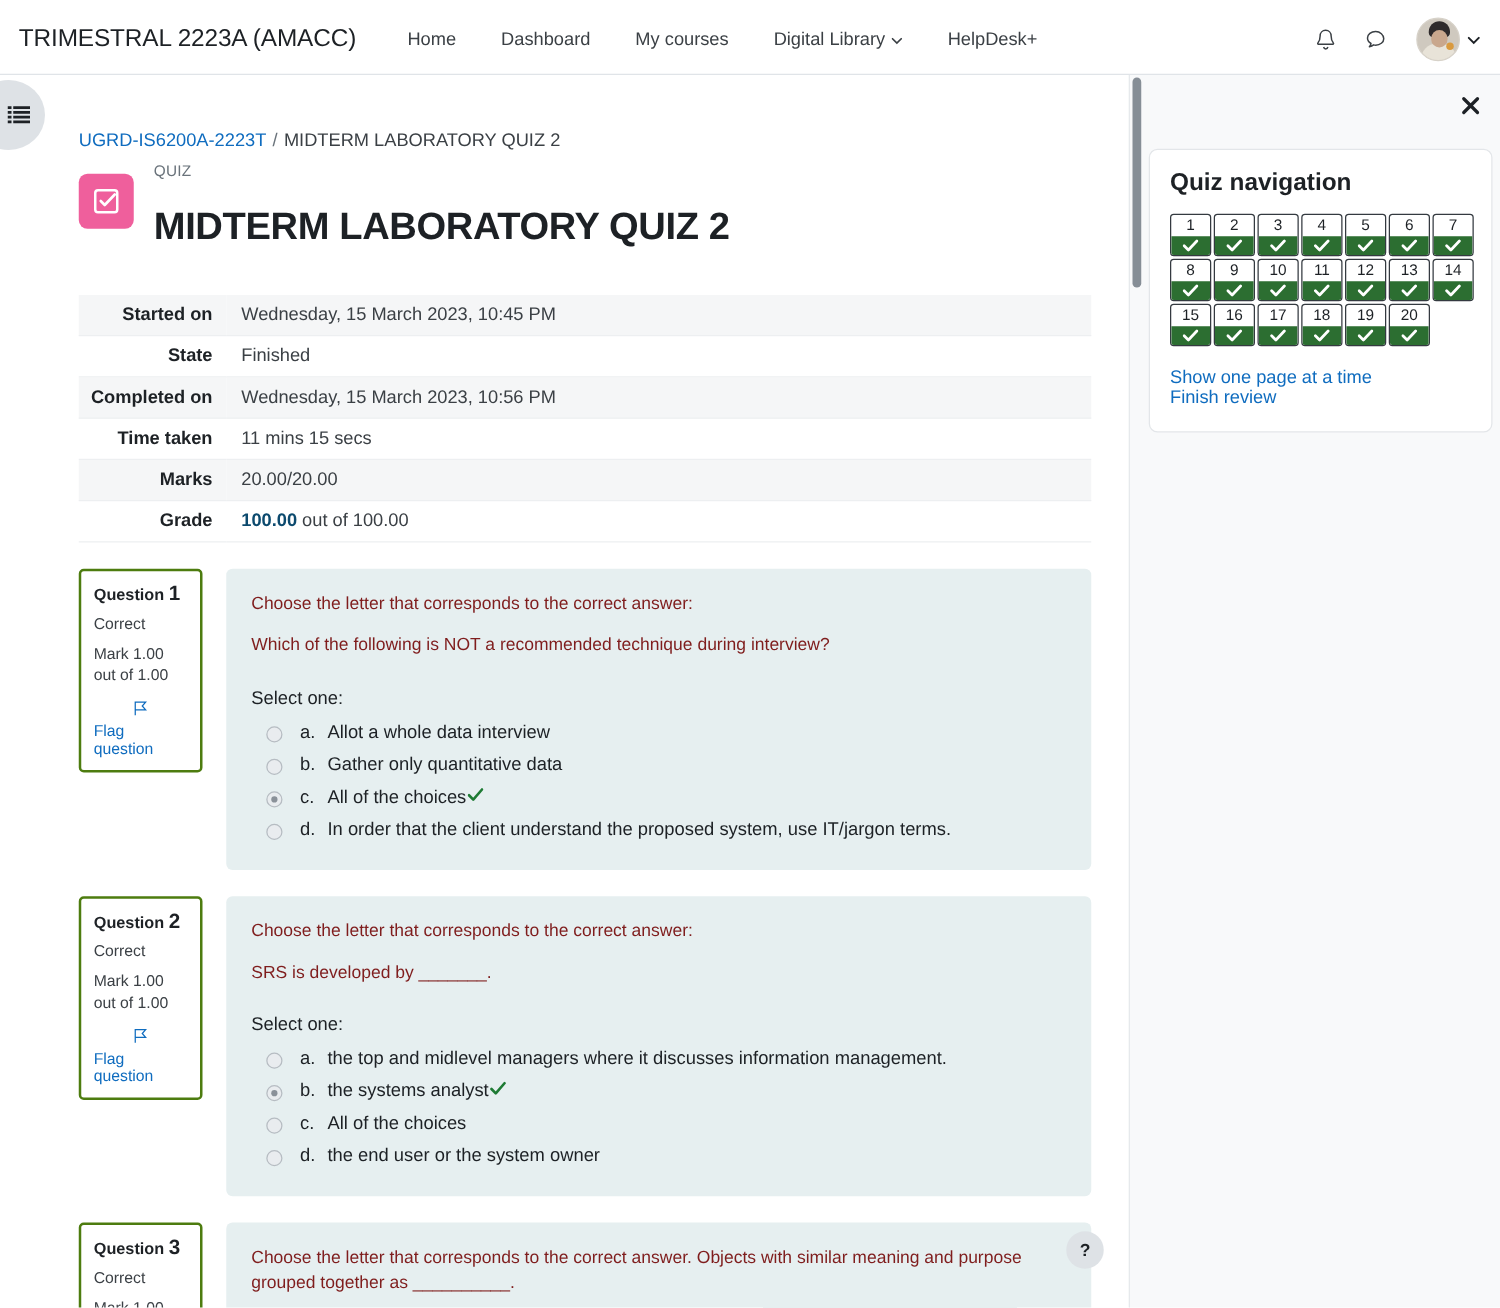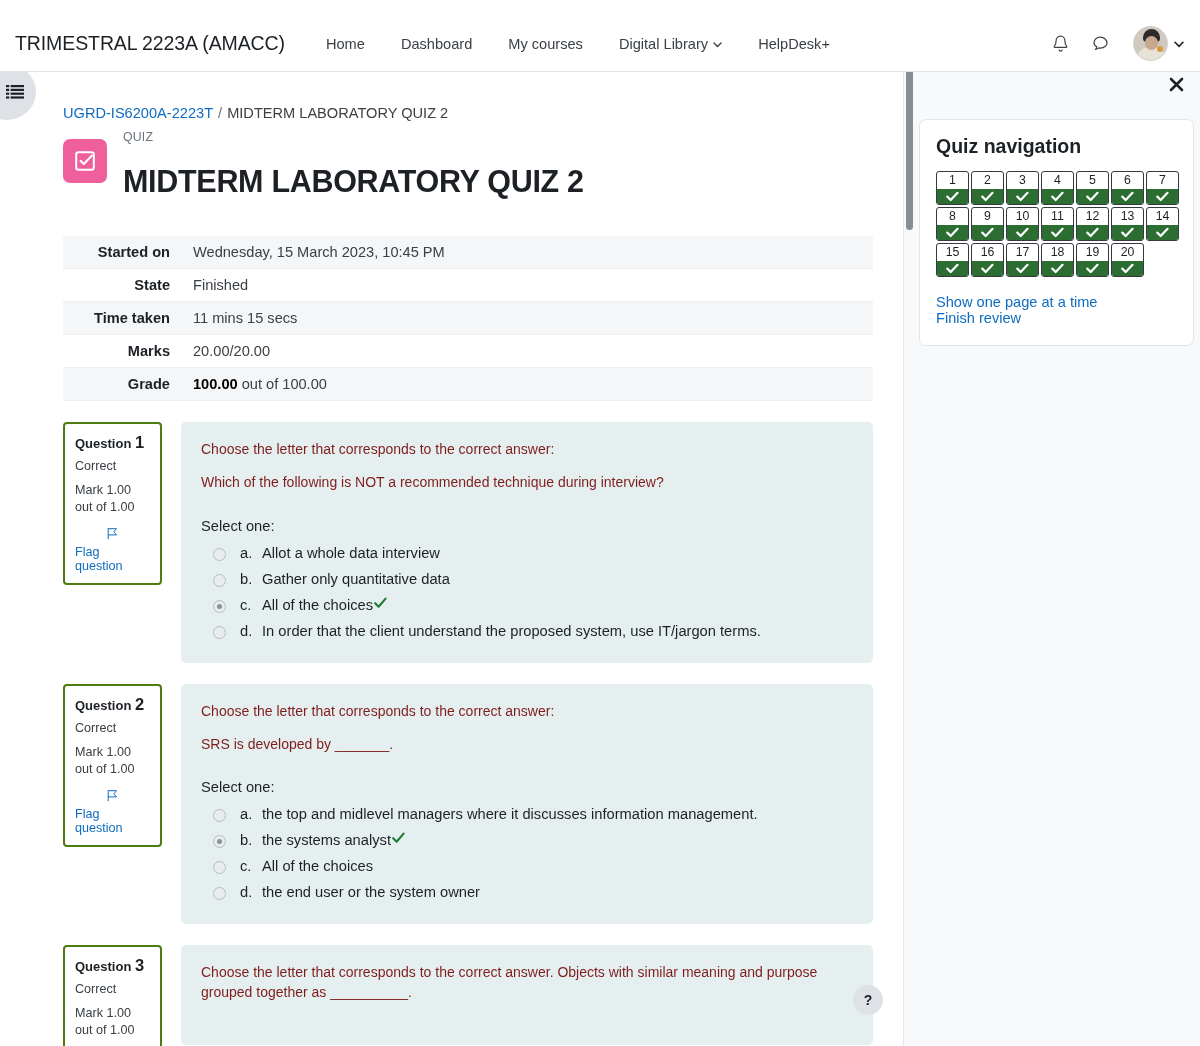--- a/index.html
+++ b/index.html
@@ -9,21 +9,21 @@
     width: 1200px; height: 1046px;
     overflow: hidden;
     background: #ffffff;
     font-family: "Liberation Sans", sans-serif;
     color: #1d2125;
     -webkit-font-smoothing: antialiased;
   }
 
   
   .navbar {
-    position: absolute; top: 16px; left: 0;
+    position: absolute; top: 4px; left: 0;
     width: 1200px; height: 56px;
     background: #ffffff;
     border-bottom: 1px solid #e0e4e8;
     display: flex; align-items: center;
     z-index: 60;
   }
   .brand {
     margin-left: 15px;
     font-size: 19.5px;
     letter-spacing: -0.1px;
@@ -142,21 +142,21 @@
   table.summary th {
     width: 118px; text-align: right;
     padding: 8px 11px 8px 0;
     font-weight: bold; color: #1d2125;
     vertical-align: middle;
   }
   table.summary td {
     padding: 8px 0 8px 12px; color: #3b4045;
     vertical-align: middle;
   }
-  table.summary td b { color: #000000; }
+  table.summary td b { color: #0c4a6e; }
 
   
   .question {
     display: flex; margin-top: 21px; align-items: flex-start;
   }
   .q-info {
     width: 99px; flex: none;
     border: 2px solid #4d7c0f;
     border-radius: 4px;
     padding: 9px 10px 10px 10px;
@@ -376,20 +376,24 @@
 
     <table class="summary">
       <tbody>
         <tr>
           <th>Started on</th>
           <td>Wednesday, 15 March 2023, 10:45 PM</td>
         </tr>
         <tr>
           <th>State</th>
           <td>Finished</td>
+        </tr>
+        <tr>
+          <th>Completed on</th>
+          <td>Wednesday, 15 March 2023, 10:56 PM</td>
         </tr>
         <tr>
           <th>Time taken</th>
           <td>11 mins 15 secs</td>
         </tr>
         <tr>
           <th>Marks</th>
           <td>20.00/20.00</td>
         </tr>
         <tr>

